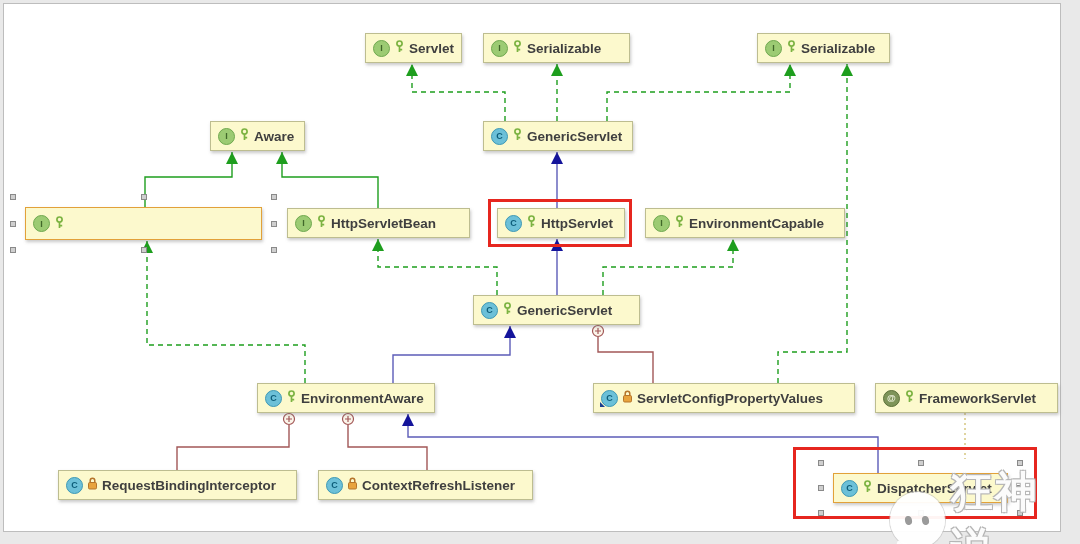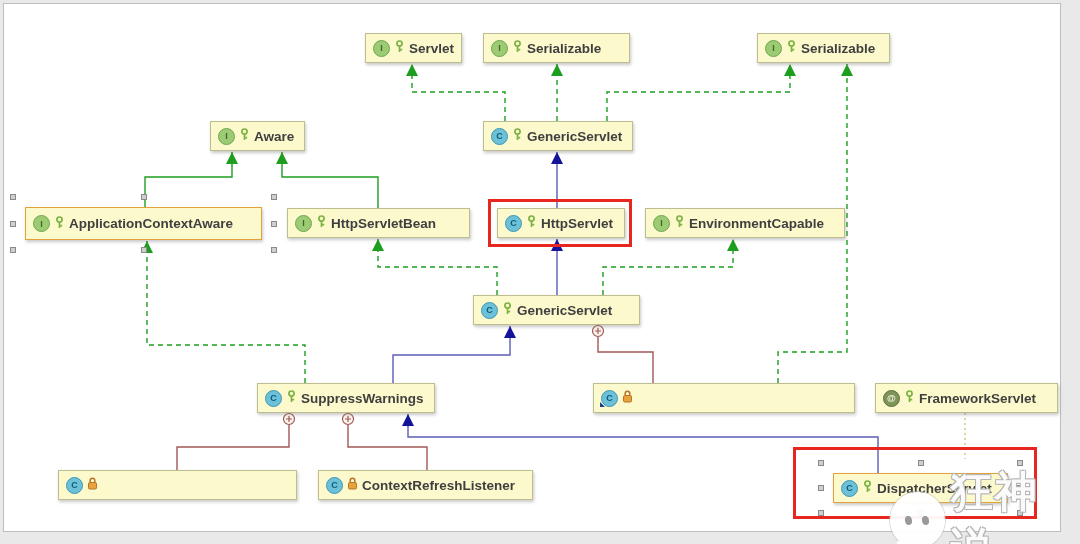--- a/index.html
+++ b/index.html
@@ -156,21 +156,20 @@
           <path d="M5.5 6.2 V12 M5.5 9.6 H8.2" fill="none" stroke="#7cb342" stroke-width="1.7"></path>
         </svg></span>
       <span>GenericServlet</span>
     </div>
     <div class="node selected" style="left: 25px; top: 207px; width: 237px; height: 33px;">
       <span class="kind-icon kind-interface">I</span>
       <span class="vis-icon"><svg width="11" height="13" viewBox="0 0 11 13">
           <circle cx="5.5" cy="3.6" r="2.6" fill="none" stroke="#7cb342" stroke-width="1.7"></circle>
           <path d="M5.5 6.2 V12 M5.5 9.6 H8.2" fill="none" stroke="#7cb342" stroke-width="1.7"></path>
         </svg></span>
-      <span>ApplicationContextAware</span>
     </div>
     <div class="handle" style="left: 10px; top: 194px;"></div>
     <div class="handle" style="left: 140.5px; top: 194px;"></div>
     <div class="handle" style="left: 271px; top: 194px;"></div>
     <div class="handle" style="left: 10px; top: 220.5px;"></div>
     <div class="handle" style="left: 271px; top: 220.5px;"></div>
     <div class="handle" style="left: 10px; top: 247px;"></div>
     <div class="handle" style="left: 140.5px; top: 247px;"></div>
     <div class="handle" style="left: 271px; top: 247px;"></div>
     <div class="node" style="left: 287px; top: 208px; width: 183px; height: 30px;">
@@ -204,43 +203,45 @@
           <path d="M5.5 6.2 V12 M5.5 9.6 H8.2" fill="none" stroke="#7cb342" stroke-width="1.7"></path>
         </svg></span>
       <span>GenericServlet</span>
     </div>
     <div class="node" style="left: 257px; top: 383px; width: 178px; height: 30px;">
       <span class="kind-icon kind-class">C</span>
       <span class="vis-icon"><svg width="11" height="13" viewBox="0 0 11 13">
           <circle cx="5.5" cy="3.6" r="2.6" fill="none" stroke="#7cb342" stroke-width="1.7"></circle>
           <path d="M5.5 6.2 V12 M5.5 9.6 H8.2" fill="none" stroke="#7cb342" stroke-width="1.7"></path>
         </svg></span>
-      <span>SuppressWarnings</span>
+      <span>EnvironmentAware</span>
     </div>
     <div class="node" style="left: 593px; top: 383px; width: 262px; height: 30px;">
       <span class="kind-icon kind-class">C<i class="static-mark"></i></span>
       <span class="vis-icon"><svg width="11" height="13" viewBox="0 0 11 13">
           <rect x="1.5" y="5.5" width="8" height="6.5" rx="1.2" fill="#e8a33d" stroke="#b5742a"></rect>
           <path d="M3.2 5.5 V3.6 a2.3 2.3 0 0 1 4.6 0 V5.5" fill="none" stroke="#b5742a" stroke-width="1.5"></path>
         </svg></span>
+      <span>ServletConfigPropertyValues</span>
     </div>
     <div class="node" style="left: 875px; top: 383px; width: 183px; height: 30px;">
       <span class="kind-icon kind-annotation">@</span>
       <span class="vis-icon"><svg width="11" height="13" viewBox="0 0 11 13">
           <circle cx="5.5" cy="3.6" r="2.6" fill="none" stroke="#7cb342" stroke-width="1.7"></circle>
           <path d="M5.5 6.2 V12 M5.5 9.6 H8.2" fill="none" stroke="#7cb342" stroke-width="1.7"></path>
         </svg></span>
       <span>FrameworkServlet</span>
     </div>
     <div class="node" style="left: 58px; top: 470px; width: 239px; height: 30px;">
       <span class="kind-icon kind-class">C</span>
       <span class="vis-icon"><svg width="11" height="13" viewBox="0 0 11 13">
           <rect x="1.5" y="5.5" width="8" height="6.5" rx="1.2" fill="#e8a33d" stroke="#b5742a"></rect>
           <path d="M3.2 5.5 V3.6 a2.3 2.3 0 0 1 4.6 0 V5.5" fill="none" stroke="#b5742a" stroke-width="1.5"></path>
         </svg></span>
+      <span>RequestBindingInterceptor</span>
     </div>
     <div class="node" style="left: 318px; top: 470px; width: 215px; height: 30px;">
       <span class="kind-icon kind-class">C</span>
       <span class="vis-icon"><svg width="11" height="13" viewBox="0 0 11 13">
           <rect x="1.5" y="5.5" width="8" height="6.5" rx="1.2" fill="#e8a33d" stroke="#b5742a"></rect>
           <path d="M3.2 5.5 V3.6 a2.3 2.3 0 0 1 4.6 0 V5.5" fill="none" stroke="#b5742a" stroke-width="1.5"></path>
         </svg></span>
       <span>ContextRefreshListener</span>
     </div>
     <div class="node selected" style="left: 833px; top: 473px; width: 175px; height: 30px;">

